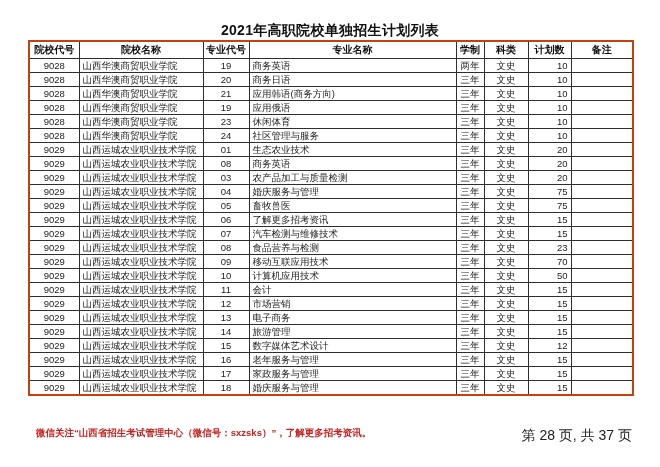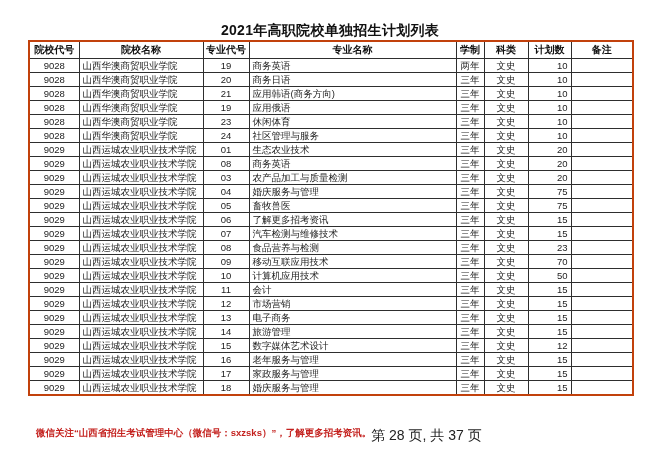--- a/index.html
+++ b/index.html
@@ -50,20 +50,21 @@
     color: #1c1c1c;
   }
   .c-center { text-align: center; }
   .c-left   { text-align: left; }
   .c-right  { text-align: right; padding-right: 2px; }
   .footer-row {
     position: absolute;
     left: 28px; top: 427px;
     width: 604px;
     display: flex;
+    justify-content: space-between;
     align-items: flex-start;
   }
   .footer-notice {
     font-size: 9.5px;
     font-weight: bold;
     padding-left: 8px;
     white-space: nowrap;
   }
   .footer-page {
     font-size: 14px;

